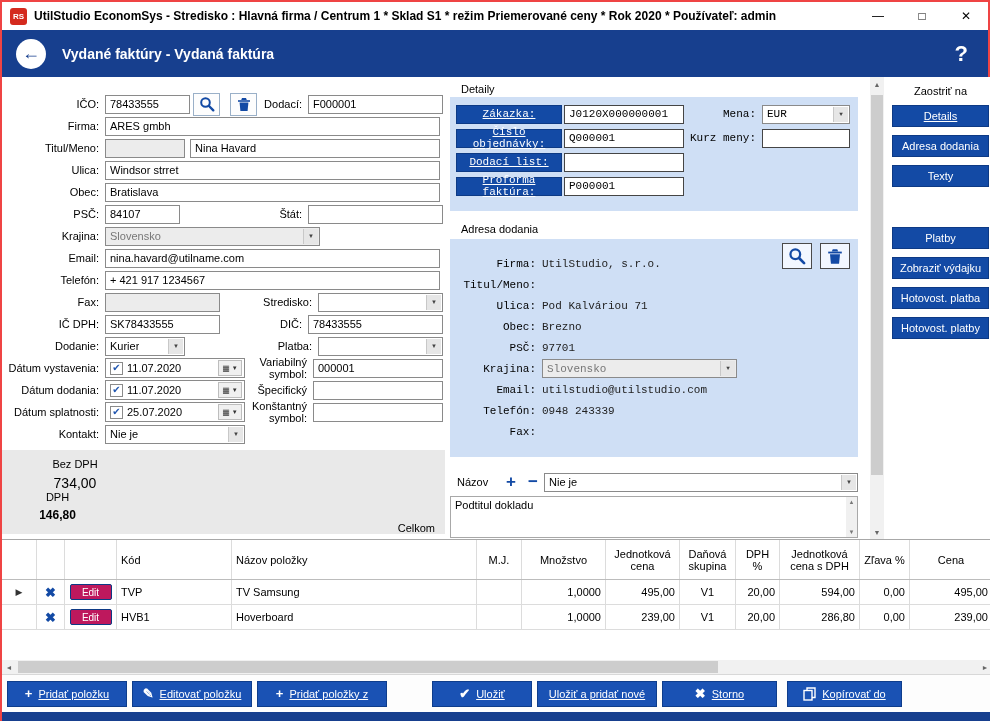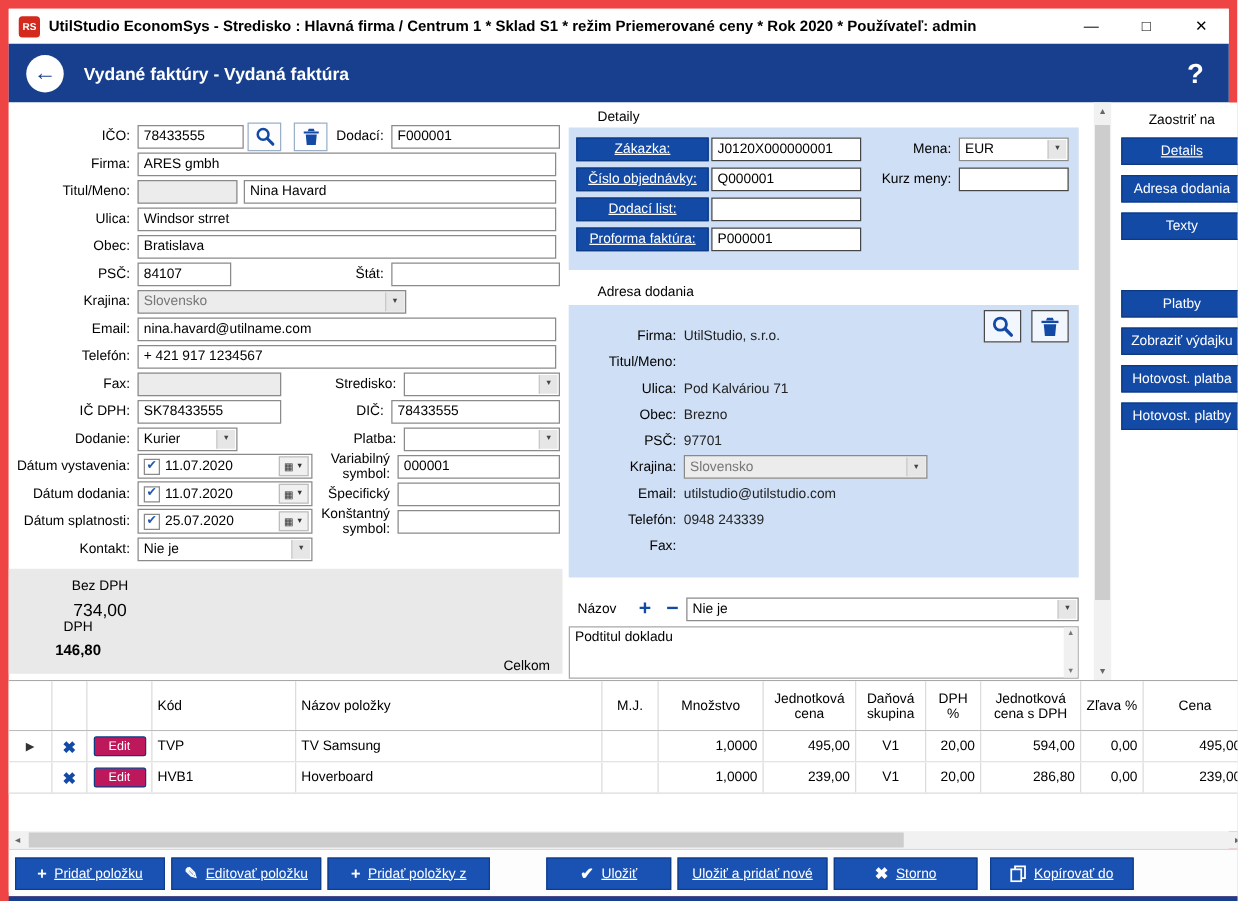--- a/index.html
+++ b/index.html
@@ -1,18 +1,18 @@
 <!DOCTYPE html>
 <html><head>
 <meta charset="utf-8">
 <style>
   * { margin:0; padding:0; box-sizing:border-box; }
   html,body { width:990px; height:721px; overflow:hidden; }
   body { font-family:"Liberation Sans", sans-serif; font-size:11px; color:#000; background:#fff; }
-  .app { position:relative; width:990px; height:721px; border:7px solid #ef4444; background:#fff; }
+  .app { position:relative; width:990px; height:721px; border:2px solid #ef4444; background:#fff; }
 
   
   .titlebar { height:28px; display:flex; align-items:center; padding:0 0 0 8px; background:#fff; }
   .app-logo { width:17px; height:17px; background:#d42a1e; border-radius:3px; color:#fff; font-size:8px; font-weight:bold; display:flex; align-items:center; justify-content:center; margin-right:7px; flex:none; }
   .tb-title { font-weight:bold; font-size:12px; flex:1; white-space:nowrap; overflow:hidden; }
   .win-controls { display:flex; height:28px; }
   .win-btn { width:44px; display:flex; align-items:center; justify-content:center; font-size:12px; cursor:default; }
 
   
   .header { height:47px; background:#173f8e; display:flex; align-items:center; padding:0 14px; }
@@ -50,22 +50,22 @@
   .t-col3 { flex:1; text-align:right; padding-right:2px; }
   .t-lab { font-size:11px; margin-bottom:5px; }
   .t-val1 { font-weight:normal; font-size:14px; }
   .t-val2 { font-weight:bold; font-size:12px; margin-top:2px; }
   .t-val3 { font-weight:bold; font-size:29px; line-height:30px; }
   .t-pay { display:flex; justify-content:flex-end; align-items:center; padding-right:2px; margin-top:1px; }
   .t-pay .green { min-width:78px; text-align:right; color:#0f8a0f; font-weight:bold; font-size:12px; }
 
   
   .right-panels { position:absolute; left:443px; top:0; width:425px; height:462px; }
-  .rp-title { margin:6px 0 2px 28px; }
-  .panel { margin-left:5px; width:408px; background:#cfdff5; position:relative; }
+  .rp-title { margin:6px 0 2px 16px; }
+  .panel { margin-left:5px; width:408px; background:#cfdff5; position:relative;font-family:Liberation Mono, monospace; }
   .detaily-panel { height:114px; padding:6px; }
   .dt-row { display:flex; align-items:center; height:22px; margin-bottom:2px; }
   .lblbtn { width:106px; height:19px; background:#134aa5; color:#fff; border:1px solid #0d3a85; font-size:11px; font-family:inherit; text-decoration:underline; display:flex; align-items:center; justify-content:center; margin-right:2px; padding:0; }
   .tin2 { border:1px solid #454545; height:19px; background:#fff; padding:0 4px; font-size:11px; font-family:inherit; }
   .dt-right { position:absolute; right:8px; top:6px; width:160px; }
   .dtlab { flex:1; text-align:right; padding-right:6px; }
 
   .adresa-panel { height:218px; padding:14px 6px 0 0; margin-top:4px; }
   .ad-btns { position:absolute; top:4px; right:8px; display:flex; gap:8px; }
   .pbtn { width:30px; height:26px; background:#f2f7ff; border:1px solid #4a4a4a; display:flex; align-items:center; justify-content:center; padding:0; }

